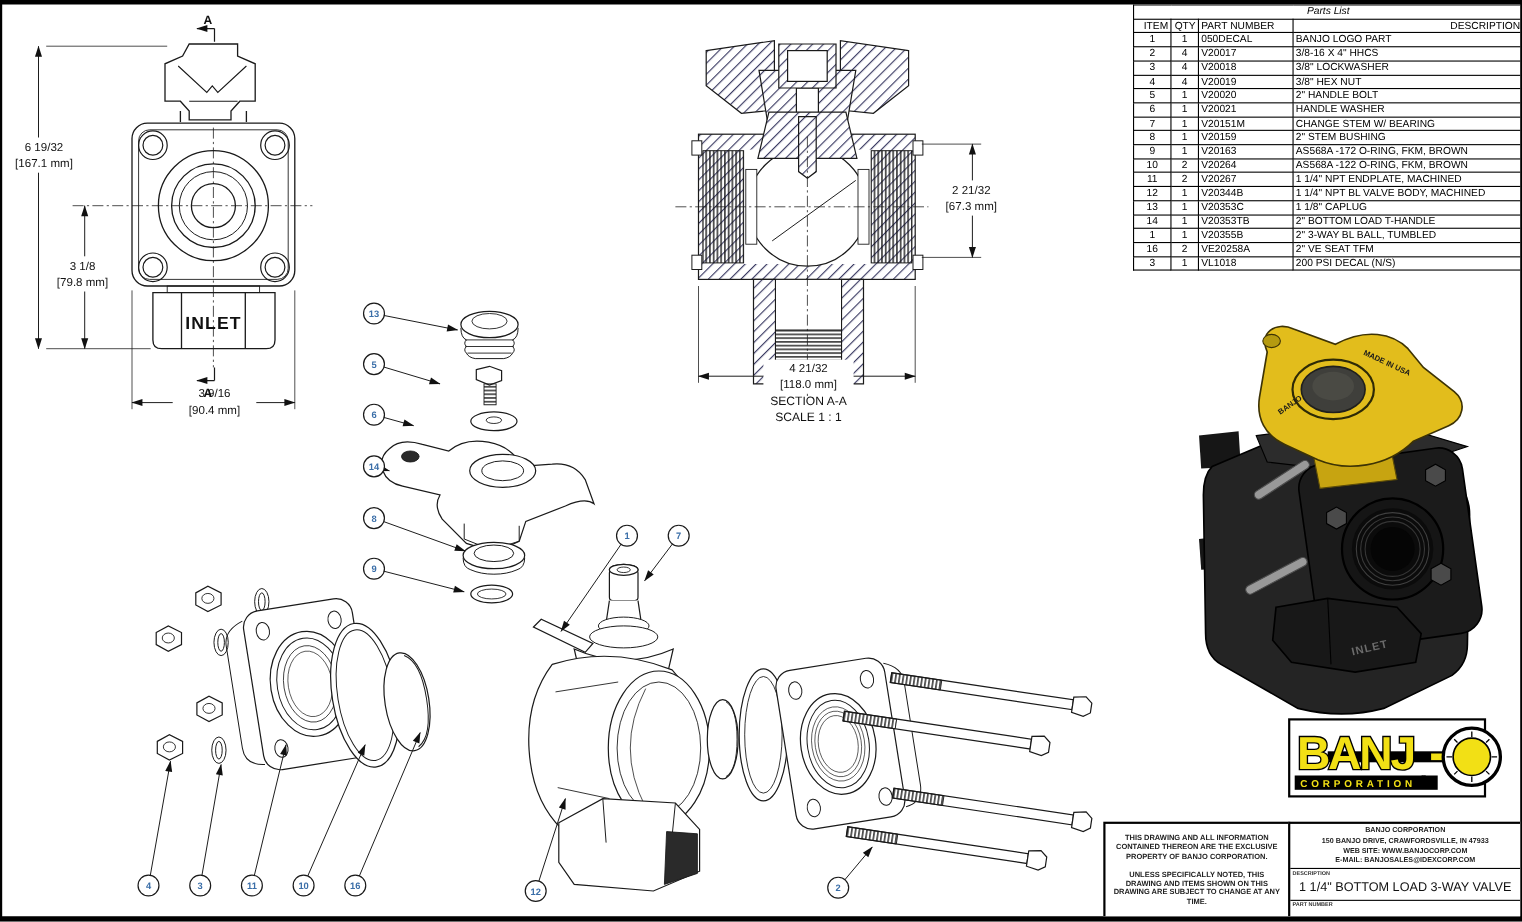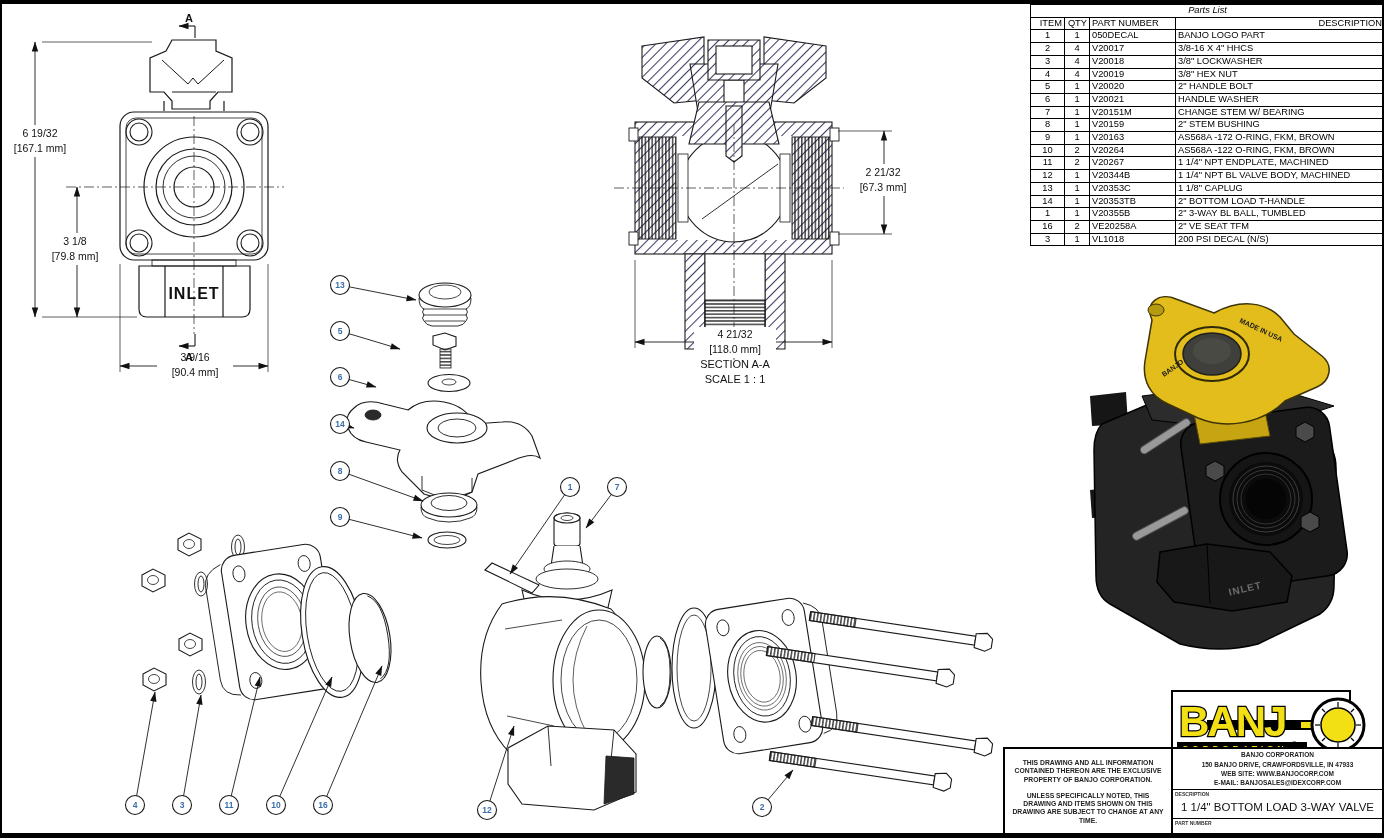--- a/index.html
+++ b/index.html
@@ -32,21 +32,21 @@
   #companyblock{left:1169px;top:743px;width:213px;height:90px;padding:0;}
   .cb-row{box-sizing:border-box;border-bottom:1px solid #000;position:relative;}
   .cb-info{height:41px;font-size:6.5px;font-weight:700;color:#222;text-align:center;
     display:flex;flex-direction:column;justify-content:center;line-height:1.45;}
   .cb-desc{height:29px;}
   .cb-pn{height:18px;border-bottom:none;}
   .mini-label{position:absolute;left:2px;top:1px;font-size:5px;font-weight:700;color:#333;}
   .cb-val{width:100%;text-align:center;position:absolute;left:0;}
   .desc-val{font-size:11.5px;color:#111;top:11px;}
   .pn-val{font-size:10px;color:#111;top:18px;}
-  #logobox{left:1169px;top:686px;width:180px;height:72px;display:flex;align-items:center;justify-content:center;}
+  #logobox{left:1169px;top:649px;width:180px;height:72px;display:flex;align-items:center;justify-content:center;}
   
   .dim{font:10.5px "Liberation Sans",sans-serif;fill:#111;text-anchor:middle;}
   .lbl{font:11px "Liberation Sans",sans-serif;fill:#111;text-anchor:middle;}
   .secA{font:700 11px "Liberation Sans",sans-serif;fill:#111;text-anchor:middle;}
   .inlet{font:700 16px "Liberation Sans",sans-serif;fill:#111;text-anchor:middle;letter-spacing:1px;}
   .bnum{font:700 8.5px "Liberation Sans",sans-serif;fill:#3a6ea8;text-anchor:middle;}
   .bcirc{fill:#fff;stroke:#1a1a1a;stroke-width:1.1;}
   .leader{stroke:#1a1a1a;stroke-width:0.9;}
   .htext{font:700 7px "Liberation Sans",sans-serif;fill:#1a1a1a;text-anchor:middle;}
   .inlet3d{font:700 10px "Liberation Sans",sans-serif;fill:#6b6b6b;text-anchor:middle;letter-spacing:1px;}

